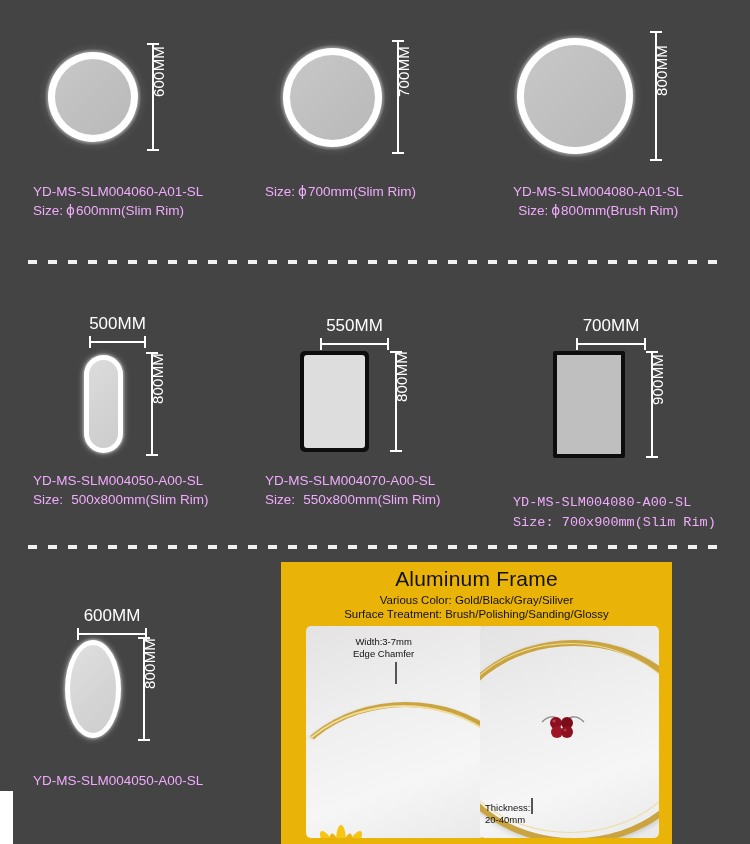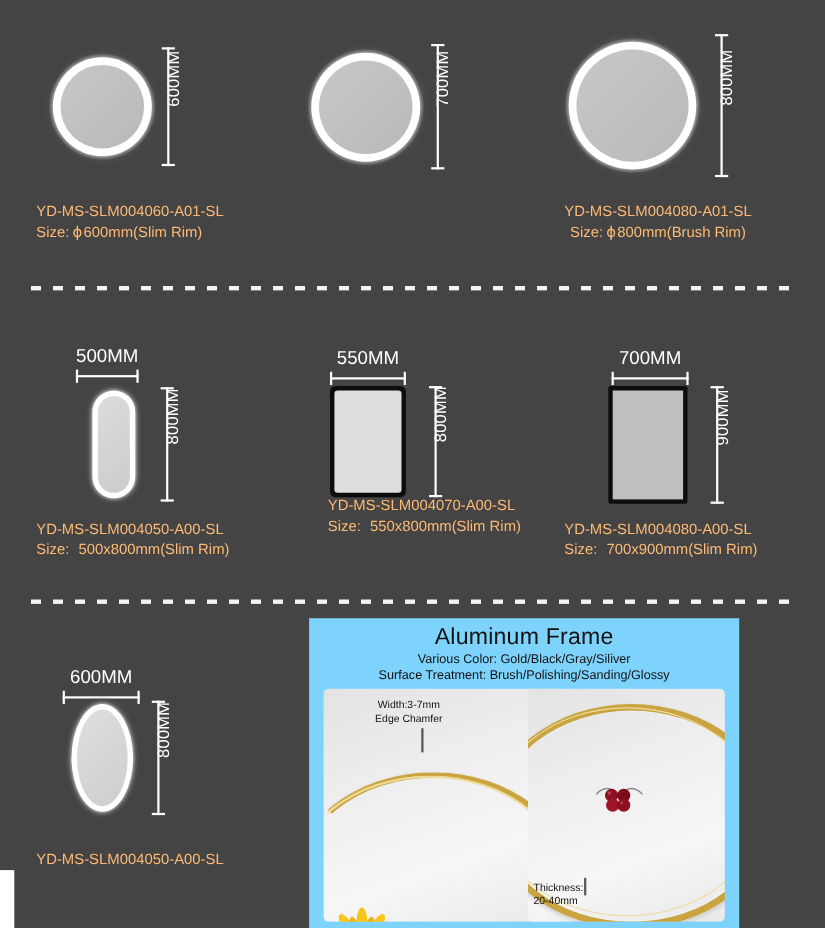--- a/index.html
+++ b/index.html
@@ -127,21 +127,21 @@
     left: 6px;
     top: 50%;
     transform-origin: left center;
     transform: translateY(-50%) rotate(-90deg);
     white-space: nowrap;
     color: #ffffff;
     font-size: 15px;
     letter-spacing: 0.2px;
   }
 
-  .dim-h { position: absolute; }
+  .dim-h { position: absolute; margin-left: 20px; }
   .dim-h .bar {
     position: absolute;
     left: 0; right: 0; bottom: 0;
     height: 2px;
     background: #ffffff;
   }
   .dim-h .cap {
     position: absolute;
     bottom: -5px;
     height: 12px;
@@ -156,38 +156,38 @@
     left: 50%;
     transform: translateX(-50%);
     white-space: nowrap;
     color: #ffffff;
     font-size: 17px;
   }
 
   
   .caption {
     position: absolute;
-    color: #fdba74;
+    color: #f0abfc;
     font-size: 13.5px;
     line-height: 19px;
     white-space: nowrap;
   }
   .caption .size-row .sym {
     font-family: "DejaVu Sans", sans-serif;
     padding: 0 1px 0 3px;
   }
 
   
   #alu-panel {
     position: absolute;
     left: 281px;
     top: 562px;
     width: 391px;
     height: 282px;
-    background: #7dd3fc;
+    background: #eab308;
     overflow: hidden;
   }
   #alu-title {
     position: absolute;
     top: 5px;
     left: 0; right: 0;
     text-align: center;
     font-size: 21px;
     color: #111111;
     letter-spacing: 0.2px;
@@ -204,21 +204,21 @@
   #alu-sub2 { top: 46px; }
 
   .photo {
     position: absolute;
     top: 64px;
     width: 179px;
     height: 212px;
     border-radius: 5px;
     overflow: hidden;
   }
-  #photo-left  { left: 13px; padding-left: 40px; }
+  #photo-left  { left: 25px; }
   #photo-right { left: 199px; text-decoration: underline; }
 
   .photo-bg {
     position: absolute;
     inset: 0;
     background: linear-gradient(160deg, #e3e3e3 0%, #eeeeee 35%, #f6f6f6 70%, #e9e9e9 100%);
   }
   .photo-anno {
     position: absolute;
     color: #111111;
@@ -326,20 +326,21 @@
       <div class="glow"></div>
       <div class="glass"></div>
     </div>
     <div class="dim-v" style="left:397px;top:40px;height:114px;">
       <div class="bar"></div>
         <div class="cap top"></div>
         <div class="cap bot"></div>
       <div class="label">700MM</div>
     </div>
     <div class="caption" style="left:265px;top:182px;">
+      <div class="size-row"><span>Size:</span><span class="sym">ϕ</span><span>700mm(Slim Rim)</span></div>
     </div>
   </div>
 
   <div class="cell" style="left:0;top:0;">
     <div class="mirror-circle art" style="left:513px;top:34px;width:124px;height:124px;">
       <div class="glow"></div>
       <div class="glass"></div>
     </div>
     <div class="dim-v" style="left:655px;top:31px;height:130px;">
       <div class="bar"></div>
@@ -387,21 +388,21 @@
     </div>
     <div class="mirror-rect art" style="left:300px;top:351px;width:69px;height:101px;">
       <div class="glass"></div>
     </div>
     <div class="dim-v" style="left:395px;top:351px;height:101px;">
       <div class="bar"></div>
         <div class="cap top"></div>
         <div class="cap bot"></div>
       <div class="label">800MM</div>
     </div>
-    <div class="caption" style="left:265px;top:450px;margin-left:33px;">
+    <div class="caption" style="left:265px;top:471px;">
       <div>YD-MS-SLM004070-A00-SL</div>
       <div class="size-row"><span>Size:</span><span class="sym">&nbsp;</span><span>550x800mm(Slim Rim)</span></div>
     </div>
   </div>
 
   <div class="cell">
     <div class="dim-h" style="left:556px;top:305px;width:70px;height:40px;">
       <div class="bar"></div>
         <div class="cap l"></div>
         <div class="cap r"></div>
@@ -409,21 +410,21 @@
     </div>
     <div class="mirror-rect dark-glass art" style="left:553px;top:351px;width:72px;height:107px;border-radius:2px;">
       <div class="glass" style="border-radius:0;"></div>
     </div>
     <div class="dim-v" style="left:651px;top:351px;height:107px;">
       <div class="bar"></div>
         <div class="cap top"></div>
         <div class="cap bot"></div>
       <div class="label">900MM</div>
     </div>
-    <div class="caption" style="left:513px;top:471px;">
+    <div class="caption" style="left:513px;top:493px;font-family:Liberation Mono, monospace;">
       <div>YD-MS-SLM004080-A00-SL</div>
       <div class="size-row"><span>Size:</span><span class="sym">&nbsp;</span><span>700x900mm(Slim Rim)</span></div>
     </div>
   </div>
 
   <div class="divider" style="top:545px;"></div>
 
   <div class="cell">
     <div class="dim-h" style="left:57px;top:595px;width:70px;height:40px;">
       <div class="bar"></div>

